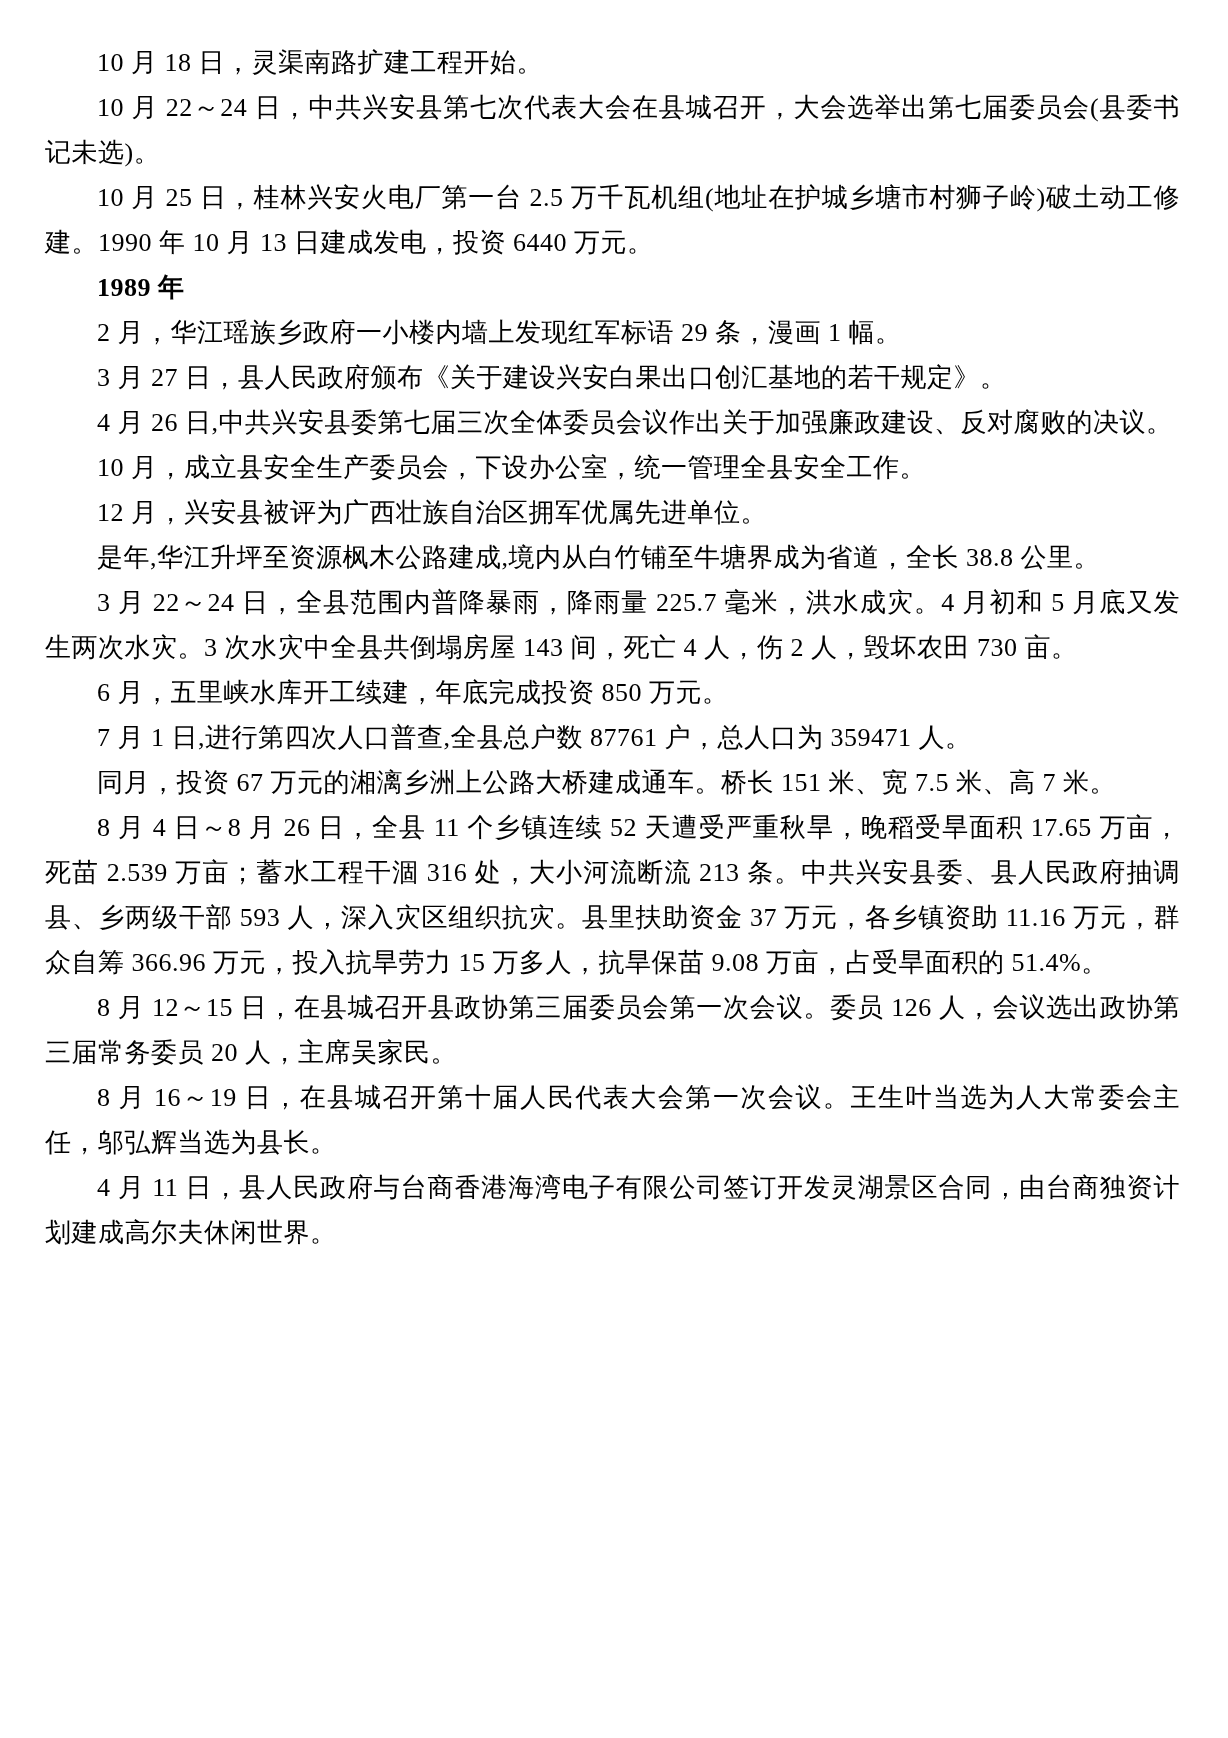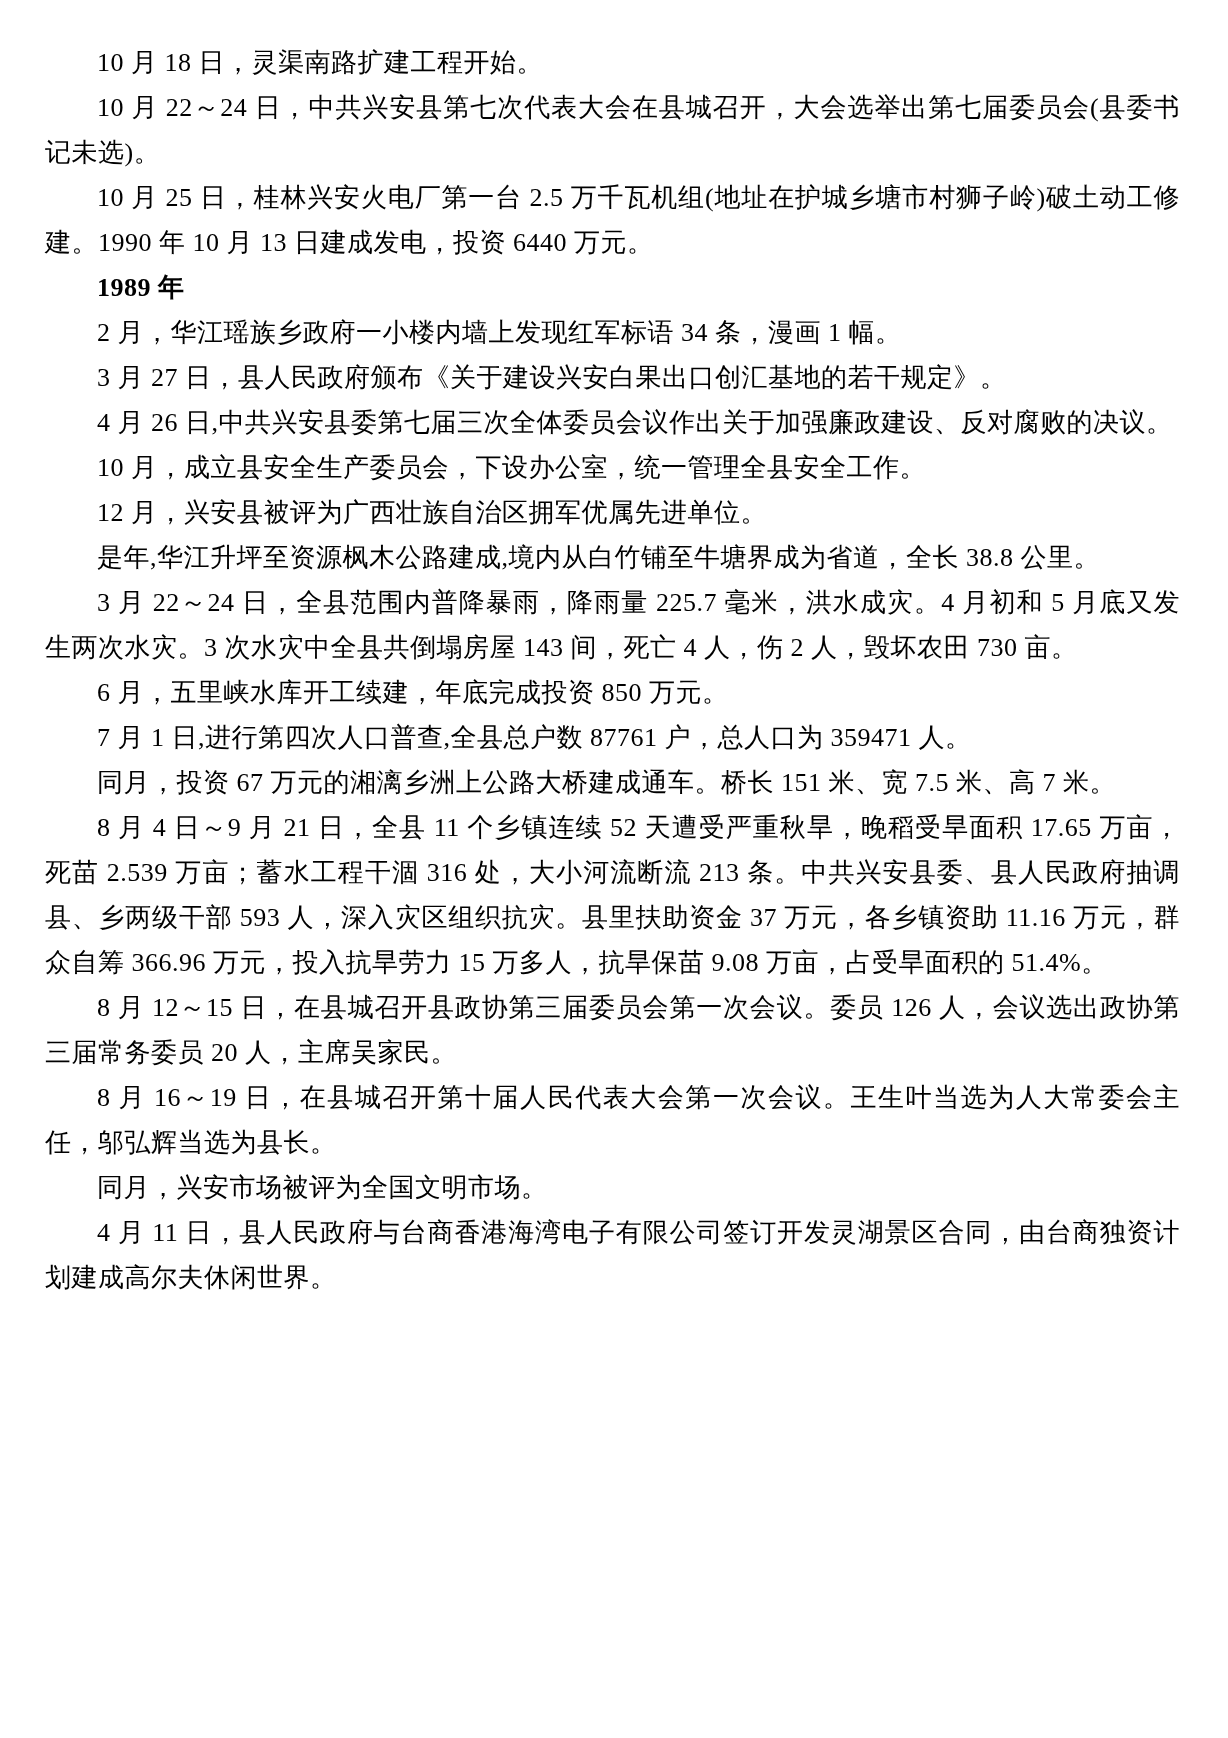--- a/index.html
+++ b/index.html
@@ -33,29 +33,28 @@
 </style>
 </head>
 <body>
 
 <div class="page">
   <div class="doc-body">
     <p>10 月 18 日，灵渠南路扩建工程开始。</p>
     <p>10 月 22～24 日，中共兴安县第七次代表大会在县城召开，大会选举出第七届委员会(县委书记未选)。</p>
     <p>10 月 25 日，桂林兴安火电厂第一台 2.5 万千瓦机组(地址在护城乡塘市村狮子岭)破土动工修建。1990 年 10 月 13 日建成发电，投资 6440 万元。</p>
     <p class="year">1989 年</p>
-    <p>2 月，华江瑶族乡政府一小楼内墙上发现红军标语 34 条，漫画 1 幅。</p>
+    <p>2 月，华江瑶族乡政府一小楼内墙上发现红军标语 29 条，漫画 1 幅。</p>
     <p>3 月 27 日，县人民政府颁布《关于建设兴安白果出口创汇基地的若干规定》。</p>
     <p>4 月 26 日,中共兴安县委第七届三次全体委员会议作出关于加强廉政建设、反对腐败的决议。</p>
     <p>10 月，成立县安全生产委员会，下设办公室，统一管理全县安全工作。</p>
     <p>12 月，兴安县被评为广西壮族自治区拥军优属先进单位。</p>
     <p>是年,华江升坪至资源枫木公路建成,境内从白竹铺至牛塘界成为省道，全长 38.8 公里。</p>
     <p>3 月 22～24 日，全县范围内普降暴雨，降雨量 225.7 毫米，洪水成灾。4 月初和 5 月底又发生两次水灾。3 次水灾中全县共倒塌房屋 143 间，死亡 4 人，伤 2 人，毁坏农田 730 亩。</p>
     <p>6 月，五里峡水库开工续建，年底完成投资 850 万元。</p>
     <p>7 月 1 日,进行第四次人口普查,全县总户数 87761 户，总人口为 359471 人。</p>
     <p>同月，投资 67 万元的湘漓乡洲上公路大桥建成通车。桥长 151 米、宽 7.5 米、高 7 米。</p>
-    <p>8 月 4 日～9 月 21 日，全县 11 个乡镇连续 52 天遭受严重秋旱，晚稻受旱面积 17.65 万亩，死苗 2.539 万亩；蓄水工程干涸 316 处，大小河流断流 213 条。中共兴安县委、县人民政府抽调县、乡两级干部 593 人，深入灾区组织抗灾。县里扶助资金 37 万元，各乡镇资助 11.16 万元，群众自筹 366.96 万元，投入抗旱劳力 15 万多人，抗旱保苗 9.08 万亩，占受旱面积的 51.4%。</p>
+    <p>8 月 4 日～8 月 26 日，全县 11 个乡镇连续 52 天遭受严重秋旱，晚稻受旱面积 17.65 万亩，死苗 2.539 万亩；蓄水工程干涸 316 处，大小河流断流 213 条。中共兴安县委、县人民政府抽调县、乡两级干部 593 人，深入灾区组织抗灾。县里扶助资金 37 万元，各乡镇资助 11.16 万元，群众自筹 366.96 万元，投入抗旱劳力 15 万多人，抗旱保苗 9.08 万亩，占受旱面积的 51.4%。</p>
     <p>8 月 12～15 日，在县城召开县政协第三届委员会第一次会议。委员 126 人，会议选出政协第三届常务委员 20 人，主席吴家民。</p>
     <p>8 月 16～19 日，在县城召开第十届人民代表大会第一次会议。王生叶当选为人大常委会主任，邬弘辉当选为县长。</p>
-    <p>同月，兴安市场被评为全国文明市场。</p>
     <p>4 月 11 日，县人民政府与台商香港海湾电子有限公司签订开发灵湖景区合同，由台商独资计划建成高尔夫休闲世界。</p>
   </div>
 </div>
 
 </body></html>

